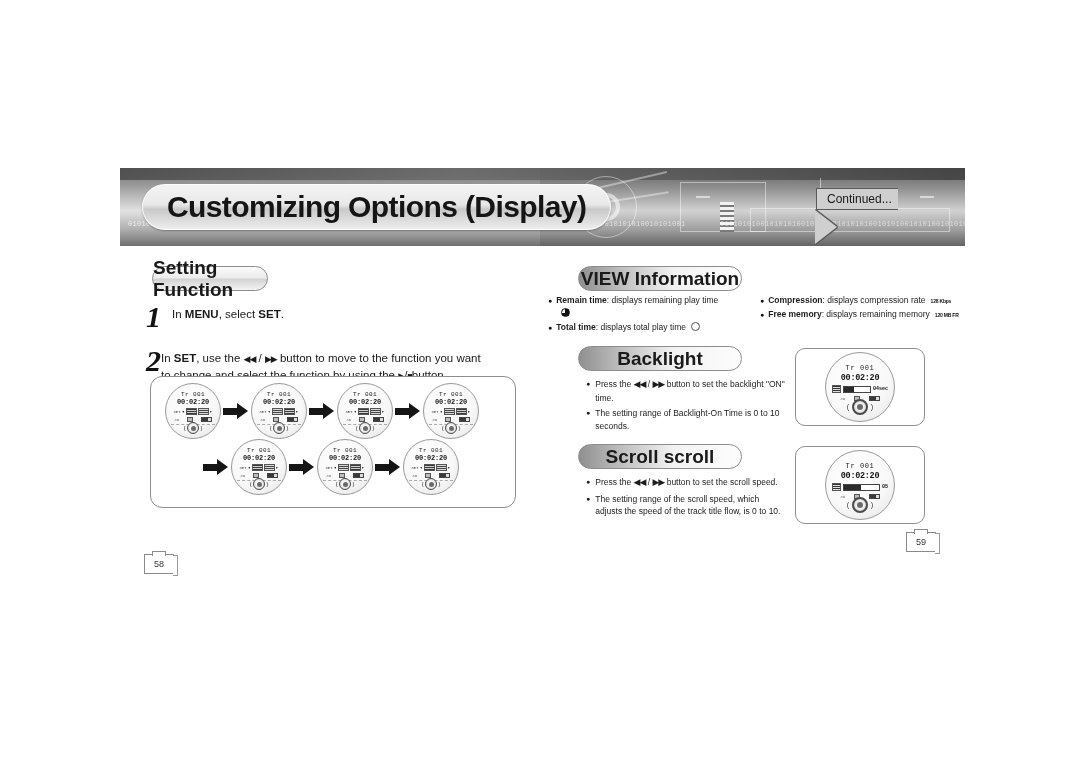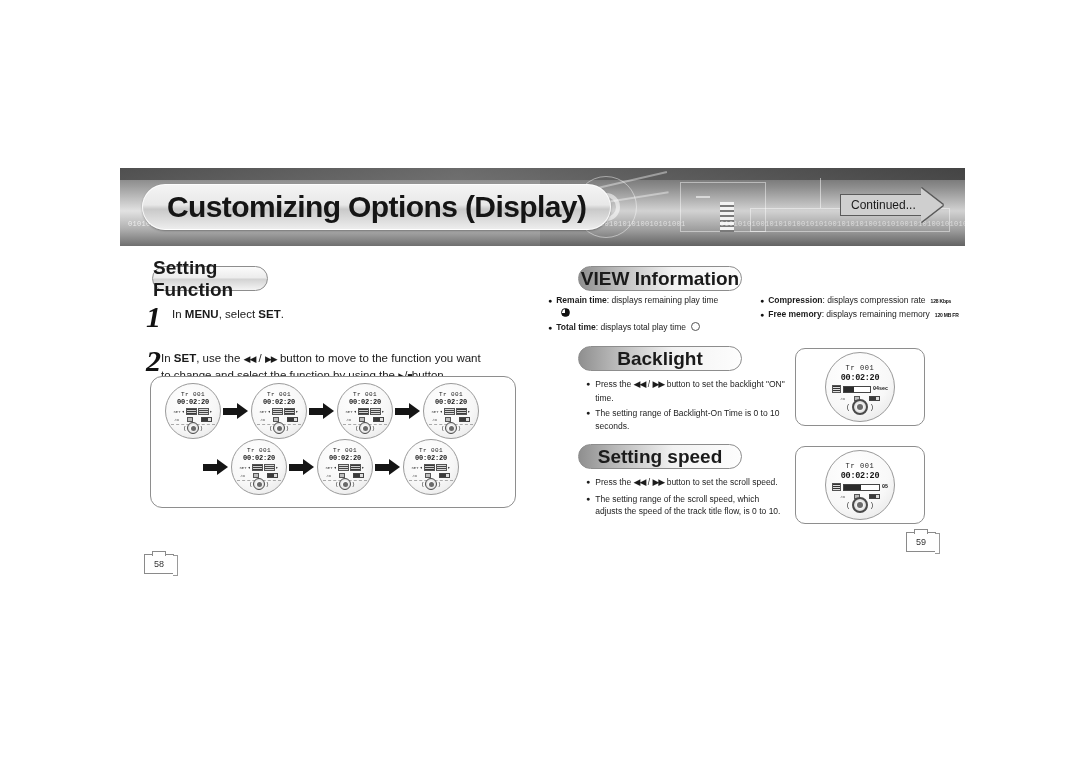--- a/index.html
+++ b/index.html
@@ -73,22 +73,22 @@
     background: linear-gradient(180deg,#f4f4f4 0%,#e8e8e8 45%,#c9c9c9 55%,#ededed 100%);
     display: flex; align-items: center;
     box-shadow: 0 1px 2px rgba(0,0,0,.3);
   }
   .title-plate span {
     font-size: 30px; font-weight: bold; color: #151515;
     letter-spacing: -.6px; white-space: nowrap;
   }
 
   .continued {
-    position: absolute; left: 720px; top: 20px;
-    display: flex; align-items: center;
+    position: absolute; left: 696px; top: 20px;
+    display: flex; align-items: flex-start; flex-direction: column;
   }
   .cont-body {
     background: #cfcfcf; border: 1px solid #5a5a5a;
     border-right: none;
     height: 22px; padding: 0 6px 0 10px;
     display: flex; align-items: center;
   }
   .cont-body span { font-size: 12px; color: #1a1a1a; white-space: nowrap; }
   .cont-arrow {
     width: 0; height: 0;
@@ -575,21 +575,21 @@
       </div>
       <div class="dl-wheel">
         <span class="w-l">(</span>
         <span class="w-o"></span>
         <span class="w-i"></span>
         <span class="w-r">)</span>
       </div>
     </div>
   </div>
 
-  <div class="pill pill-dark" id="pill-scroll">Setting speed</div>
+  <div class="pill pill-dark" id="pill-scroll">Scroll scroll</div>
   <div class="sec-bullets" id="scroll-bullets">
     <div class="bl">
       <span class="dot">●</span>
       <span>Press the <span class="gly">◀◀</span> / <span class="gly">▶▶</span> button to set the scroll speed.</span>
     </div>
     <div class="bl">
       <span class="dot">●</span>
       <span>The setting range of the scroll speed, which adjusts the speed of the track title flow, is 0 to 10.</span>
     </div>
   </div>

